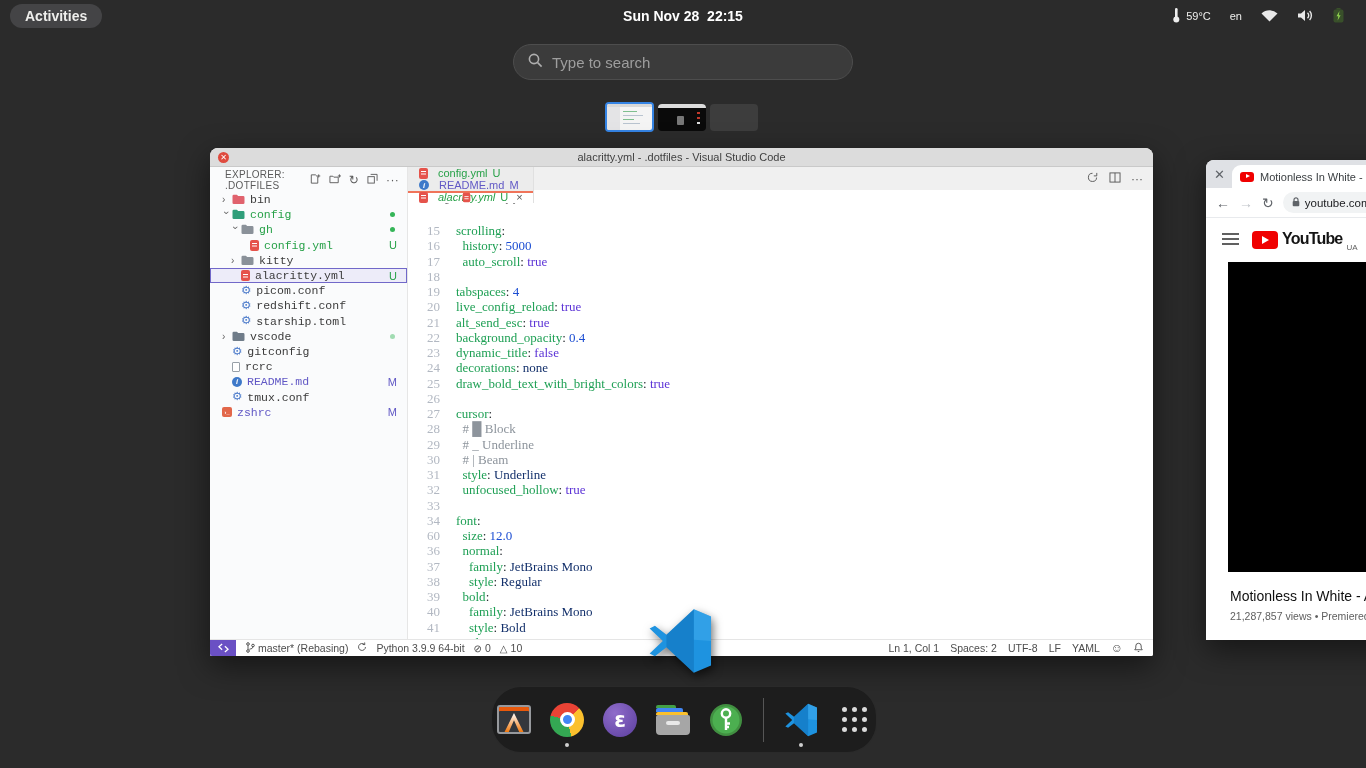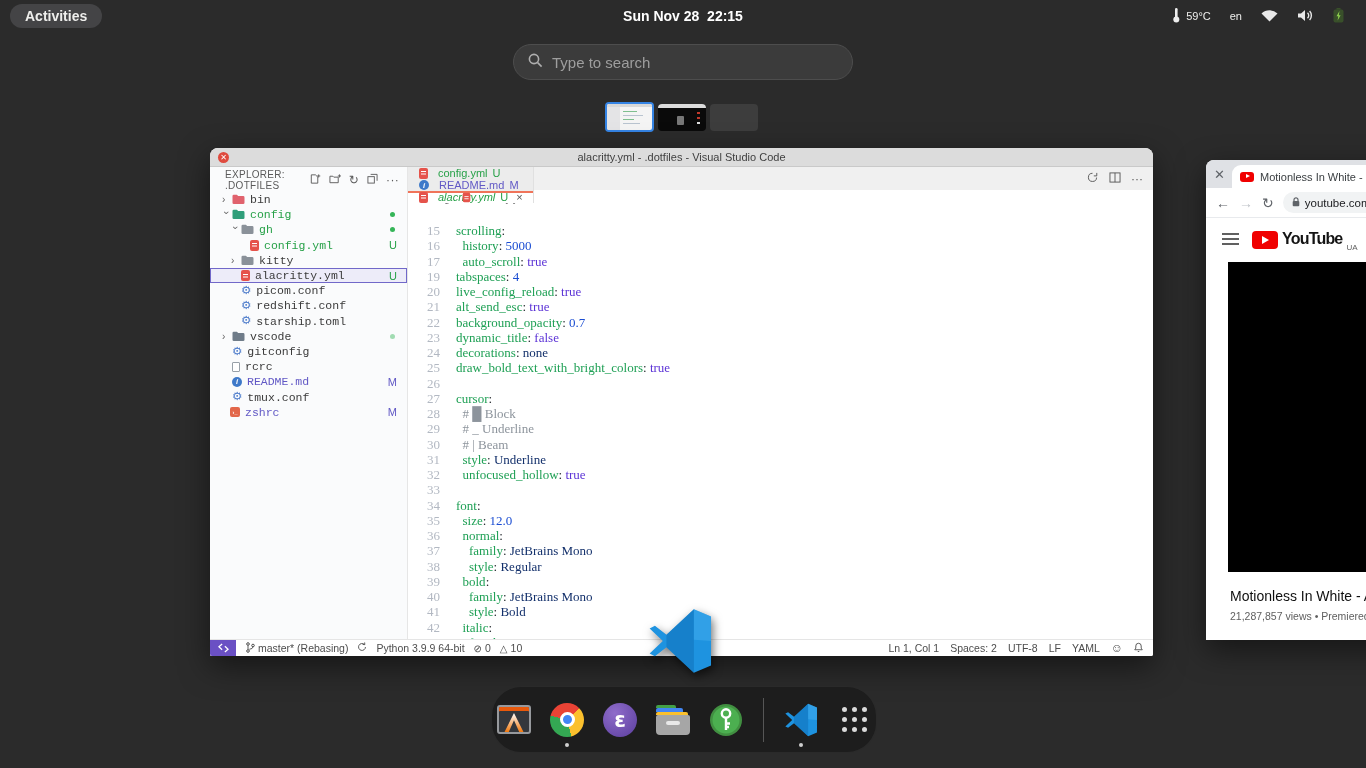--- a/index.html
+++ b/index.html
@@ -303,21 +303,21 @@
             <span class="chev none">›</span>
             <span class="tico infoic">i</span>
             <span class="tlabel c-purple">README.md</span>
             <span class="badge c-purple">M</span>
           </div>
           <div class="trow" style="padding-left: 11px;">
             <span class="chev none">›</span>
             <span class="tico gearic">⚙</span>
             <span class="tlabel">tmux.conf</span>
           </div>
-          <div class="trow" style="padding-left: 9px;">
+          <div class="trow" style="padding-left: 1px;">
             <span class="chev none">›</span>
             <span class="tico termic">›_</span>
             <span class="tlabel c-purple">zshrc</span>
             <span class="badge c-purple">M</span>
           </div>
         </div>
     </div>
     <div class="editor">
       <div class="tabstrip">
         <span id="tabs-slot">
@@ -363,34 +363,38 @@
           </div>
           <div class="cl">
             <span class="ln">16</span>
             <span class="lc"><span class="tk-pl">  </span><span class="tk-k">history</span><span class="tk-pl">: </span><span class="tk-n">5000</span></span>
           </div>
           <div class="cl">
             <span class="ln">17</span>
             <span class="lc"><span class="tk-pl">  </span><span class="tk-k">auto_scroll</span><span class="tk-pl">: </span><span class="tk-b">true</span></span>
           </div>
           <div class="cl">
+            <span class="ln">18</span>
+            <span class="lc"></span>
+          </div>
+          <div class="cl">
             <span class="ln">19</span>
             <span class="lc"><span class="tk-k">tabspaces</span><span class="tk-pl">: </span><span class="tk-n">4</span></span>
           </div>
           <div class="cl">
             <span class="ln">20</span>
             <span class="lc"><span class="tk-k">live_config_reload</span><span class="tk-pl">: </span><span class="tk-b">true</span></span>
           </div>
           <div class="cl">
             <span class="ln">21</span>
             <span class="lc"><span class="tk-k">alt_send_esc</span><span class="tk-pl">: </span><span class="tk-b">true</span></span>
           </div>
           <div class="cl">
             <span class="ln">22</span>
-            <span class="lc"><span class="tk-k">background_opacity</span><span class="tk-pl">: </span><span class="tk-n">0.7</span></span>
+            <span class="lc"><span class="tk-k">background_opacity</span><span class="tk-pl">: </span><span class="tk-n">0.4</span></span>
           </div>
           <div class="cl">
             <span class="ln">23</span>
             <span class="lc"><span class="tk-k">dynamic_title</span><span class="tk-pl">: </span><span class="tk-b">false</span></span>
           </div>
           <div class="cl">
             <span class="ln">24</span>
             <span class="lc"><span class="tk-k">decorations</span><span class="tk-pl">: </span><span class="tk-s">none</span></span>
           </div>
           <div class="cl">
@@ -427,21 +431,21 @@
           </div>
           <div class="cl">
             <span class="ln">33</span>
             <span class="lc"></span>
           </div>
           <div class="cl">
             <span class="ln">34</span>
             <span class="lc"><span class="tk-k">font</span><span class="tk-pl">:</span></span>
           </div>
           <div class="cl">
-            <span class="ln">35</span>
+            <span class="ln">60</span>
             <span class="lc"><span class="tk-pl">  </span><span class="tk-k">size</span><span class="tk-pl">: </span><span class="tk-n">12.0</span></span>
           </div>
           <div class="cl">
             <span class="ln">36</span>
             <span class="lc"><span class="tk-pl">  </span><span class="tk-k">normal</span><span class="tk-pl">:</span></span>
           </div>
           <div class="cl">
             <span class="ln">37</span>
             <span class="lc"><span class="tk-pl">    </span><span class="tk-k">family</span><span class="tk-pl">: </span><span class="tk-s">JetBrains Mono</span></span>
           </div>

